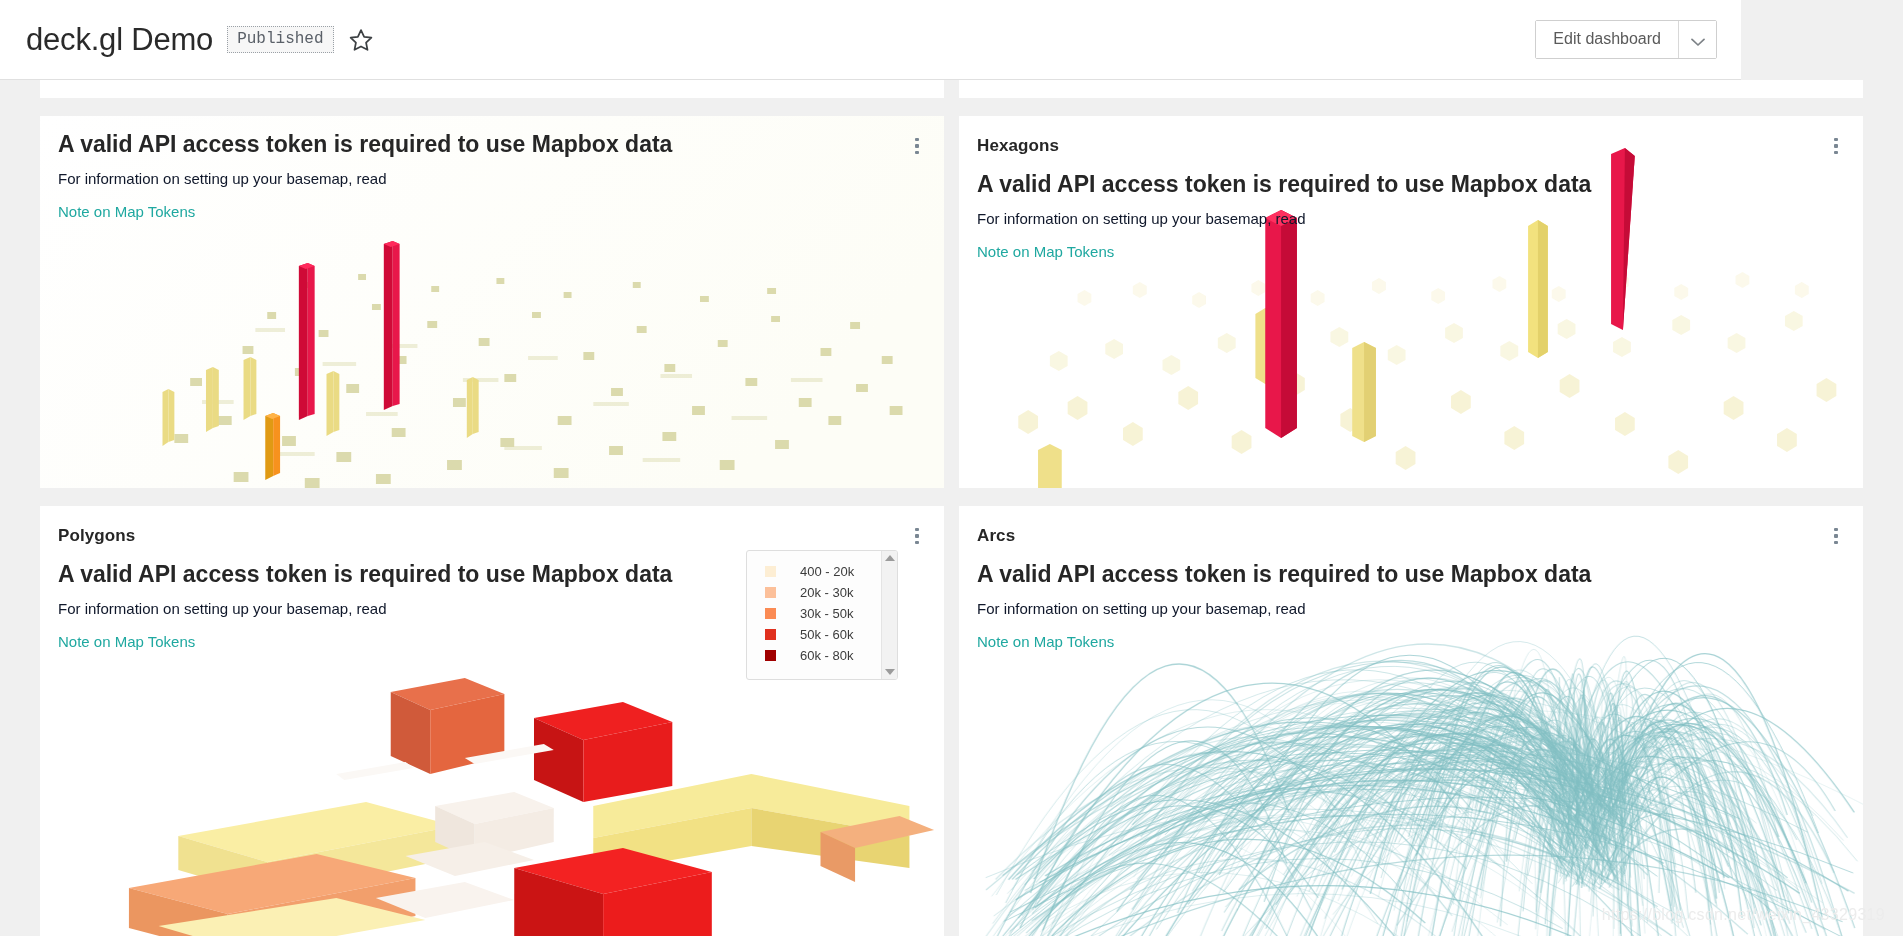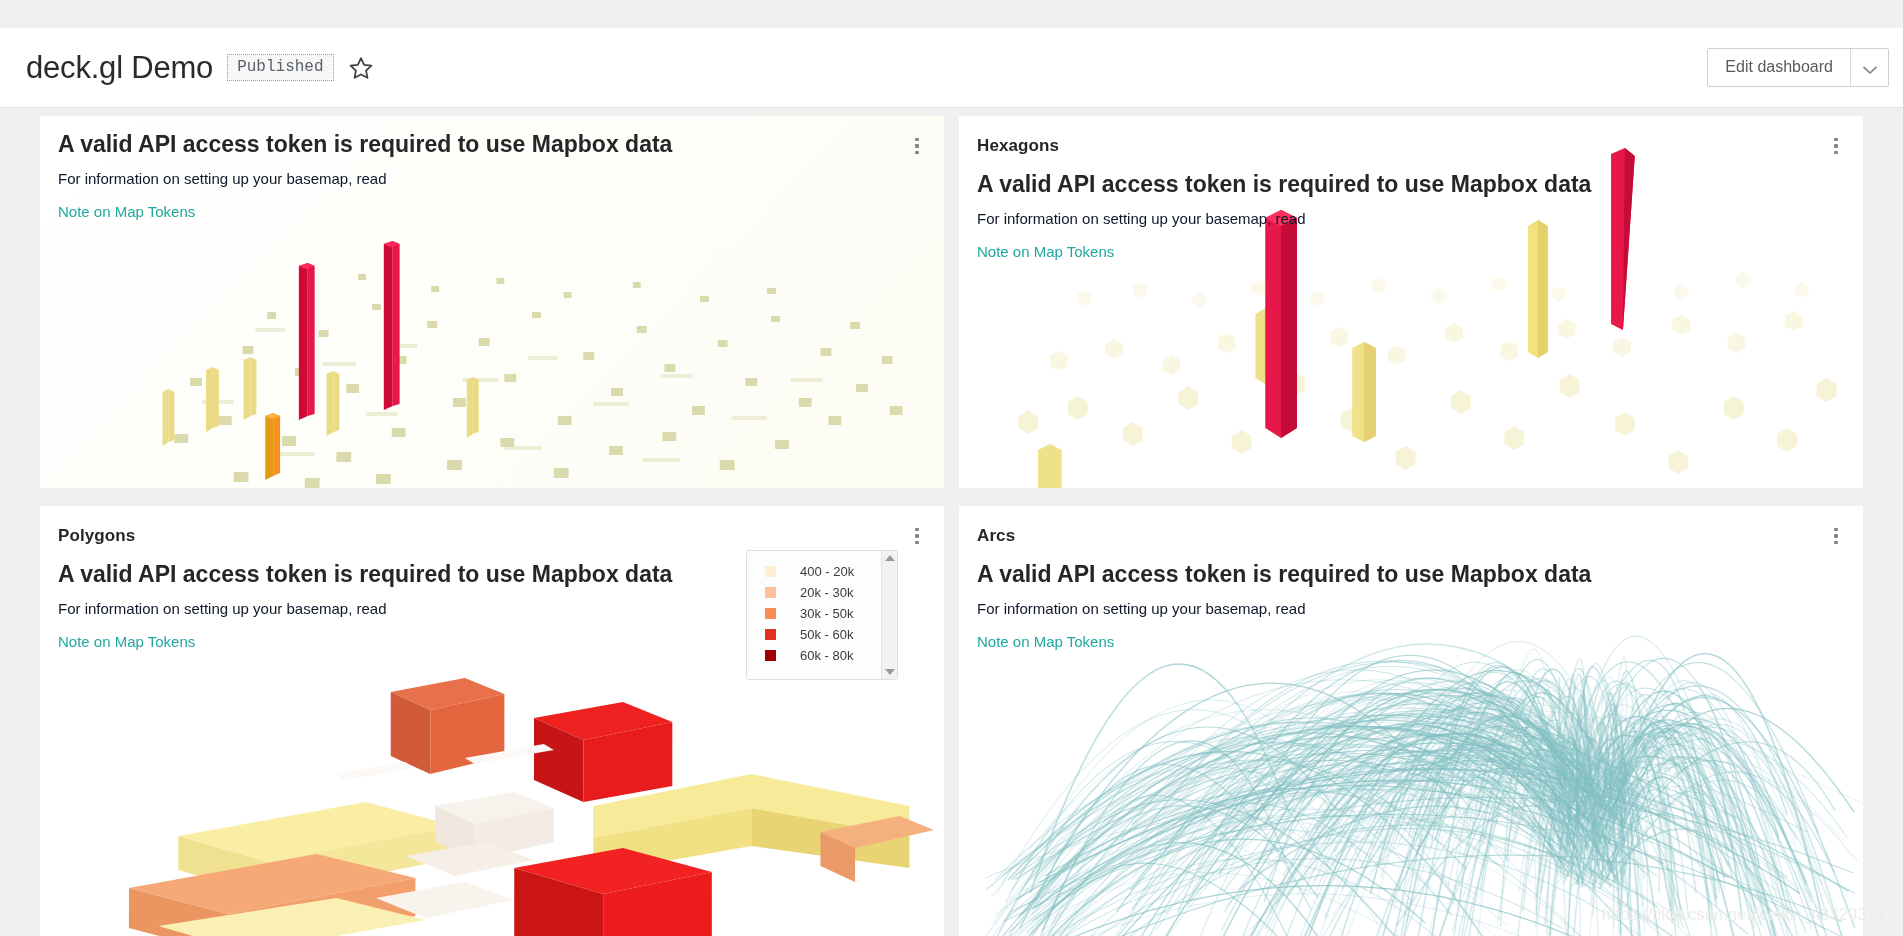--- a/index.html
+++ b/index.html
@@ -7,44 +7,43 @@
     width: 1903px; height: 936px;
     overflow: hidden;
     background: #f0f0f0;
     font-family: "Liberation Sans", sans-serif;
     -webkit-font-smoothing: antialiased;
   }
 
   
   .header {
     position: absolute; top: 0; left: 0;
-    width: 1903px; height: 80px;
+    width: 1741px; height: 80px;
     background: #ffffff;
     border-bottom: 1px solid #e0e0e0;
     display: flex; align-items: center;
     z-index: 40;
-    margin-top: 28px;
   }
   .title-group { display: flex; align-items: center; padding-left: 26px; gap: 14px; }
   .dash-title {
     font-size: 31px; font-weight: 400; color: #2a2a2a; letter-spacing: -0.2px;
     line-height: 1;
   }
   .badge {
     font-family: "Liberation Mono", monospace;
     font-size: 16px; color: #5a6068;
     background: #f7f7f7;
     border: 1px dotted #9aa0a6;
     padding: 3px 9px 4px;
     line-height: 1.15;
   }
   .star-icon { width: 26px; height: 26px; display: block; }
   .star-icon svg { display: block; }
 
-  .header-right { margin-left: auto; padding-right: 14px; display: flex; align-items: center; }
+  .header-right { margin-left: auto; padding-right: 24px; display: flex; align-items: center; }
   .btn-group { display: flex; align-items: stretch; border: 1px solid #cfcfcf; background: #fff; border-radius: 2px; }
   .btn-main {
     font-size: 16px; color: #5a5a5a; background: #fff;
     padding: 8px 17px 9px; border: none; cursor: pointer;
     font-family: "Liberation Sans", sans-serif; line-height: 1.3;
   }
   .btn-caret {
     width: 38px; border: none; border-left: 1px solid #d8d8d8; background: #fff;
     display: flex; align-items: center; justify-content: center; cursor: pointer;
   }

